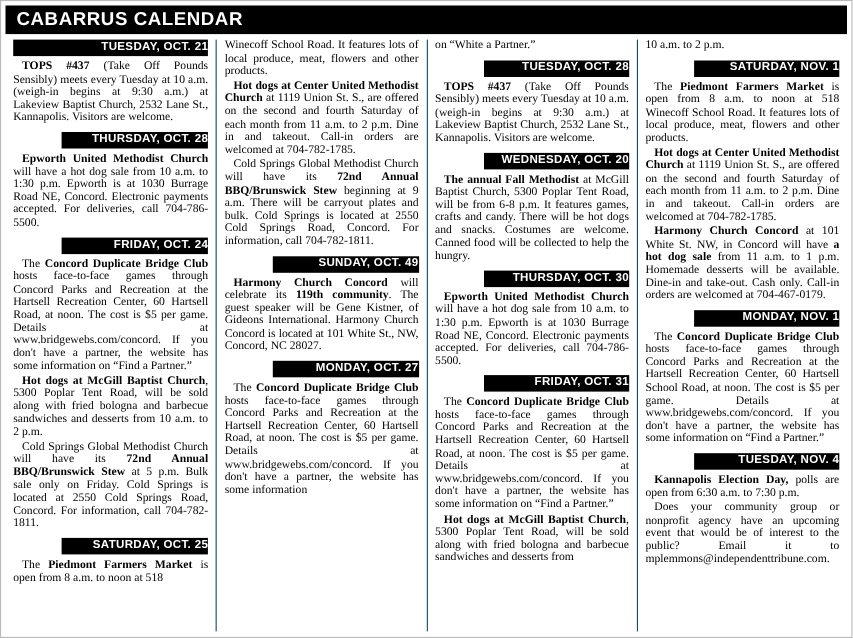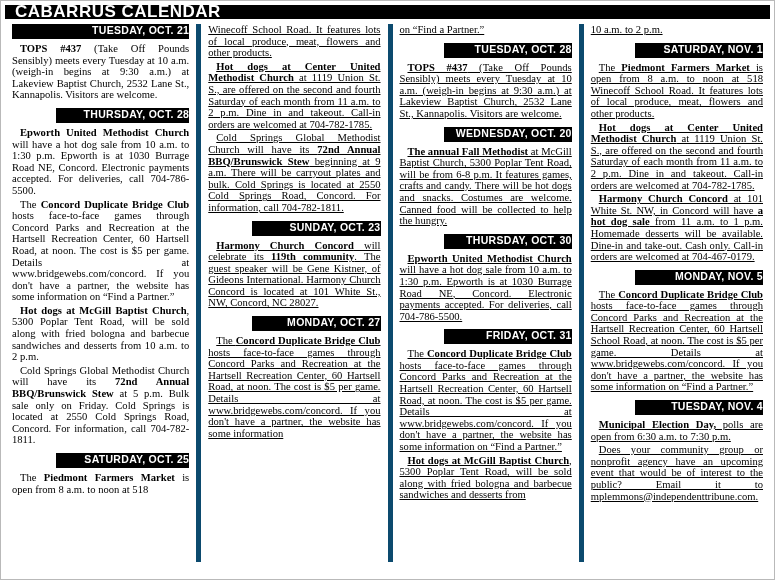--- a/index.html
+++ b/index.html
@@ -18,21 +18,21 @@
     width: 775px;
     height: 580px;
     box-sizing: border-box;
     border: 1px solid #b9b9b9;
     background: #ffffff;
     overflow: hidden;
   }
   .masthead {
     margin: 4px 4px 0 4px;
     background: #000000;
-    height: 14px;
+    height: 26px;
     display: flex;
     align-items: center;
     padding-left: 10px;
   }
   .masthead-title {
     color: #ffffff;
     font-family: "Liberation Sans", sans-serif;
     font-weight: bold;
     font-size: 17px;
     letter-spacing: 0.5px;
@@ -42,22 +42,21 @@
     margin: 5px 4px 0 4px;
     height: 538px;
   }
   .col {
     width: 25%;
     box-sizing: border-box;
     padding: 0 7px;
     position: relative;
   }
   .col + .col {
-    border-left: 5px solid #0c4a6e;
-    text-decoration: underline;
+    border-left: 1px solid #0c4a6e;
   }
   .daybar {
     background: #000000;
     color: #ffffff;
     text-align: right;
     font-family: "Liberation Sans", sans-serif;
     font-weight: bold;
     font-size: 10.5px;
     letter-spacing: 0.3px;
     padding: 0 0 3px 0;
@@ -89,54 +88,55 @@
   <div class="masthead">
     <span class="masthead-title">CABARRUS CALENDAR</span>
   </div>
 
   <div class="columns">
     <div class="col">
         <div class="daybar">TUESDAY, OCT. 21</div>
         <p class="item"><b>TOPS #437</b> (Take Off Pounds Sensibly) meets every Tuesday at 10 a.m. (weigh-in begins at 9:30 a.m.) at Lakeview Baptist Church, 2532 Lane St., Kannapolis. Visitors are welcome.</p>
         <div class="daybar spaced">THURSDAY, OCT. 28</div>
         <p class="item"><b>Epworth United Methodist Church</b> will have a hot dog sale from 10 a.m. to 1:30 p.m. Epworth is at 1030 Burrage Road NE, Concord. Electronic payments accepted. For deliveries, call 704-786-5500.</p>
+        <div class="daybar spaced">FRIDAY, OCT. 24</div>
         <p class="item">The <b>Concord Duplicate Bridge Club</b> hosts face-to-face games through Concord Parks and Recreation at the Hartsell Recreation Center, 60 Hartsell Road, at noon. The cost is $5 per game. Details at www.bridgewebs.com/concord. If you don't have a partner, the website has some information on “Find a Partner.”</p>
         <p class="item"><b>Hot dogs at McGill Baptist Church</b>, 5300 Poplar Tent Road, will be sold along with fried bologna and barbecue sandwiches and desserts from 10 a.m. to 2 p.m.</p>
         <p class="item">Cold Springs Global Methodist Church will have its <b>72nd Annual BBQ/Brunswick Stew</b> at 5 p.m. Bulk sale only on Friday. Cold Springs is located at 2550 Cold Springs Road, Concord. For information, call 704-782-1811.</p>
         <div class="daybar spaced">SATURDAY, OCT. 25</div>
         <p class="item">The <b>Piedmont Farmers Market</b> is open from 8 a.m. to noon at 518</p>
       </div>
     <div class="col">
         <p class="item noindent">Winecoff School Road. It features lots of local produce, meat, flowers and other products.</p>
         <p class="item"><b>Hot dogs at Center United Methodist Church</b> at 1119 Union St. S., are offered on the second and fourth Saturday of each month from 11 a.m. to 2 p.m. Dine in and takeout. Call-in orders are welcomed at 704-782-1785.</p>
         <p class="item">Cold Springs Global Methodist Church will have its <b>72nd Annual BBQ/Brunswick Stew</b> beginning at 9 a.m. There will be carryout plates and bulk. Cold Springs is located at 2550 Cold Springs Road, Concord. For information, call 704-782-1811.</p>
-        <div class="daybar spaced">SUNDAY, OCT. 23</div>
+        <div class="daybar spaced">SUNDAY, OCT. 49</div>
         <p class="item"><b>Harmony Church Concord</b> will celebrate its <b>119th community</b>. The guest speaker will be Gene Kistner, of Gideons International. Harmony Church Concord is located at 101 White St., NW, Concord, NC 28027.</p>
         <div class="daybar spaced">MONDAY, OCT. 27</div>
         <p class="item">The <b>Concord Duplicate Bridge Club</b> hosts face-to-face games through Concord Parks and Recreation at the Hartsell Recreation Center, 60 Hartsell Road, at noon. The cost is $5 per game. Details at www.bridgewebs.com/concord. If you don't have a partner, the website has some information</p>
       </div>
     <div class="col">
-        <p class="item noindent">on “Find a Partner.”</p>
+        <p class="item noindent">on “White a Partner.”</p>
         <div class="daybar spaced">TUESDAY, OCT. 28</div>
         <p class="item"><b>TOPS #437</b> (Take Off Pounds Sensibly) meets every Tuesday at 10 a.m. (weigh-in begins at 9:30 a.m.) at Lakeview Baptist Church, 2532 Lane St., Kannapolis. Visitors are welcome.</p>
         <div class="daybar spaced">WEDNESDAY, OCT. 20</div>
         <p class="item"><b>The annual Fall Methodist</b> at McGill Baptist Church, 5300 Poplar Tent Road, will be from 6-8 p.m. It features games, crafts and candy. There will be hot dogs and snacks. Costumes are welcome. Canned food will be collected to help the hungry.</p>
         <div class="daybar spaced">THURSDAY, OCT. 30</div>
         <p class="item"><b>Epworth United Methodist Church</b> will have a hot dog sale from 10 a.m. to 1:30 p.m. Epworth is at 1030 Burrage Road NE, Concord. Electronic payments accepted. For deliveries, call 704-786-5500.</p>
         <div class="daybar spaced">FRIDAY, OCT. 31</div>
         <p class="item">The <b>Concord Duplicate Bridge Club</b> hosts face-to-face games through Concord Parks and Recreation at the Hartsell Recreation Center, 60 Hartsell Road, at noon. The cost is $5 per game. Details at www.bridgewebs.com/concord. If you don't have a partner, the website has some information on “Find a Partner.”</p>
         <p class="item"><b>Hot dogs at McGill Baptist Church</b>, 5300 Poplar Tent Road, will be sold along with fried bologna and barbecue sandwiches and desserts from</p>
       </div>
     <div class="col">
         <p class="item noindent">10 a.m. to 2 p.m.</p>
         <div class="daybar spaced">SATURDAY, NOV. 1</div>
         <p class="item">The <b>Piedmont Farmers Market</b> is open from 8 a.m. to noon at 518 Winecoff School Road. It features lots of local produce, meat, flowers and other products.</p>
         <p class="item"><b>Hot dogs at Center United Methodist Church</b> at 1119 Union St. S., are offered on the second and fourth Saturday of each month from 11 a.m. to 2 p.m. Dine in and takeout. Call-in orders are welcomed at 704-782-1785.</p>
         <p class="item"><b>Harmony Church Concord</b> at 101 White St. NW, in Concord will have <b>a hot dog sale</b> from 11 a.m. to 1 p.m. Homemade desserts will be available. Dine-in and take-out. Cash only. Call-in orders are welcomed at 704-467-0179.</p>
-        <div class="daybar spaced">MONDAY, NOV. 5</div>
+        <div class="daybar spaced">MONDAY, NOV. 1</div>
         <p class="item">The <b>Concord Duplicate Bridge Club</b> hosts face-to-face games through Concord Parks and Recreation at the Hartsell Recreation Center, 60 Hartsell School Road, at noon. The cost is $5 per game. Details at www.bridgewebs.com/concord. If you don't have a partner, the website has some information on “Find a Partner.”</p>
         <div class="daybar spaced">TUESDAY, NOV. 4</div>
-        <p class="item"><b>Municipal Election Day,</b> polls are open from 6:30 a.m. to 7:30 p.m.</p>
+        <p class="item"><b>Kannapolis Election Day,</b> polls are open from 6:30 a.m. to 7:30 p.m.</p>
         <p class="item">Does your community group or nonprofit agency have an upcoming event that would be of interest to the public? Email it to mplemmons@independenttribune.com.</p>
       </div>
   </div>
 
 </div>
 
 </body></html>

